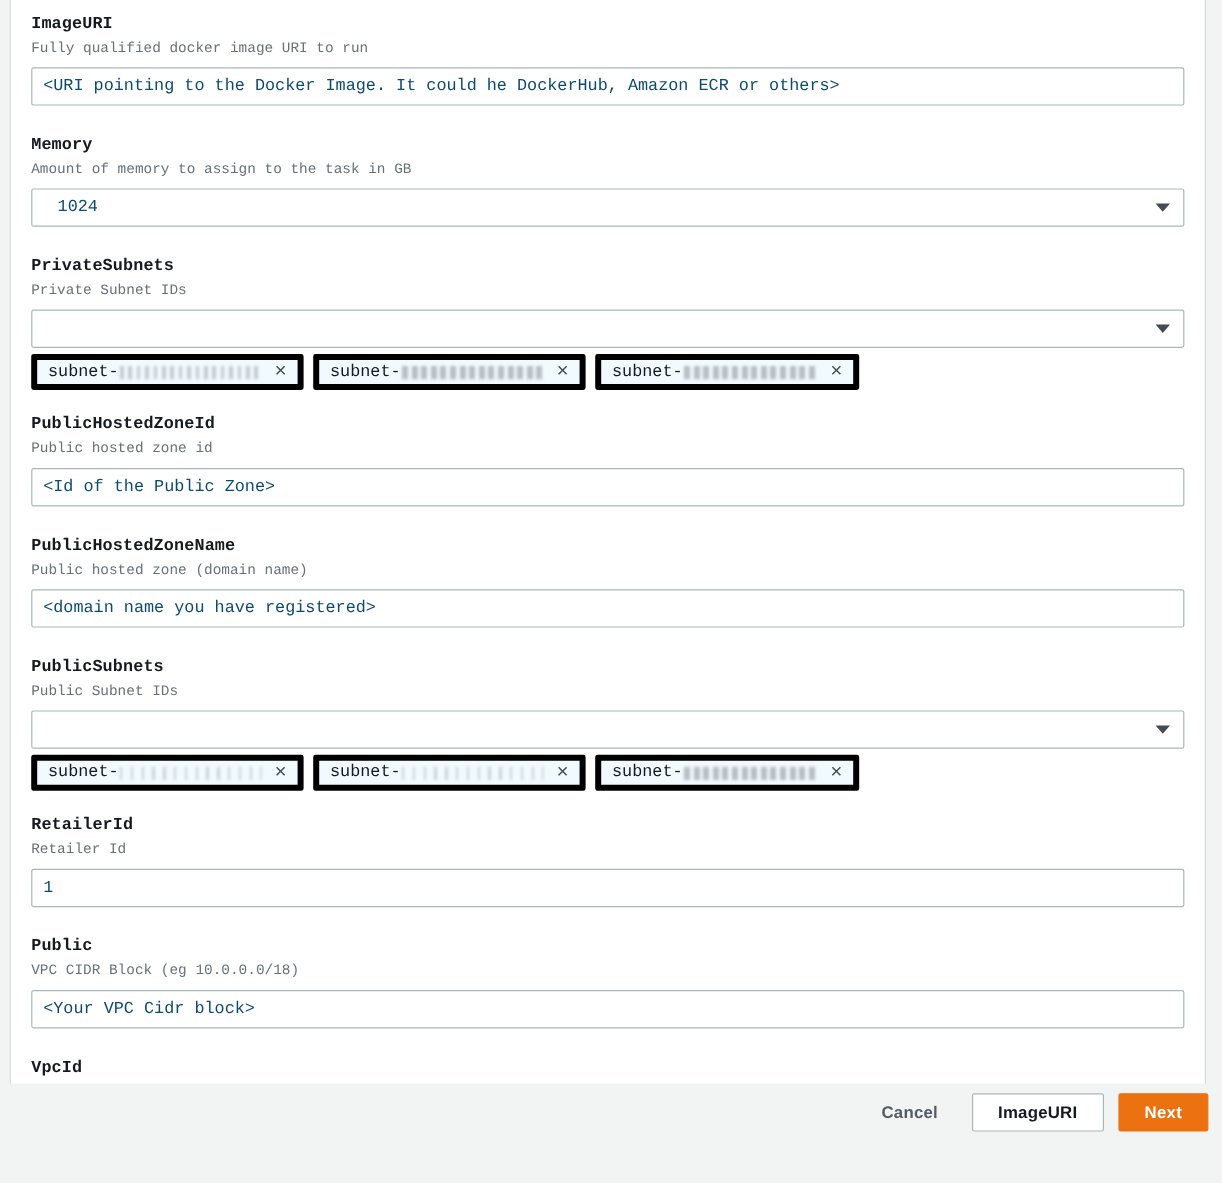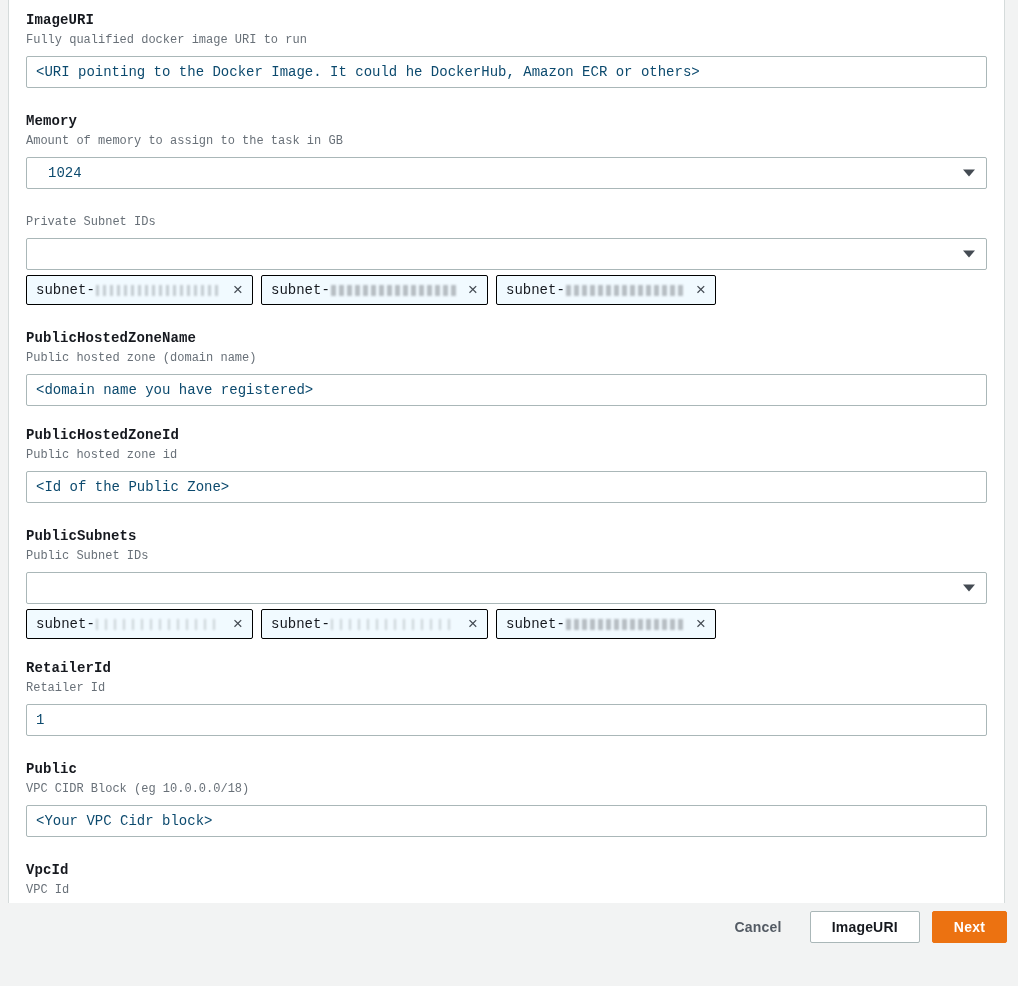--- a/index.html
+++ b/index.html
@@ -75,21 +75,21 @@
 
   
   .token-row {
     display: flex;
     margin-top: 5px;
     gap: 8px;
   }
   .token {
     height: 30px;
     background: #f1faff;
-    border: 1px solid #000000;
+    border: 5px solid #000000;
     border-radius: 2px;
     display: flex;
     align-items: center;
     padding: 0 9px 0 9px;
     font-size: 14px;
     color: #16191f;
     white-space: nowrap;
   }
   .token .tk-label { color: #16191f; }
   
@@ -188,20 +188,21 @@
       <div class="field" style="padding-top:23px;">
         <div class="f-label">Memory</div>
         <div class="f-desc">Amount of memory to assign to the task in GB</div>
         <div class="f-control select" style="margin-top:7px;padding-left:12px;">
           <span class="val">1024</span>
           <span class="caret"></span>
         </div>
       </div>
 
       <div class="field" style="padding-top:23px;">
+        <div class="f-label">PrivateSubnets</div>
         <div class="f-desc">Private Subnet IDs</div>
         <div class="f-control select" style="margin-top:7px;">
           <span class="val"></span>
           <span class="caret"></span>
         </div>
         <div class="token-row">
           <div class="token" style="width:227px;">
             <span class="tk-label">subnet-</span>
               <span class="redact" style="width:128px;"></span>
             <span class="tk-x">×</span>
@@ -212,33 +213,33 @@
             <span class="tk-x">×</span>
           </div>
           <div class="token" style="width:220px;">
             <span class="tk-label">subnet-</span>
               <span class="redact dense" style="width:121px;"></span>
             <span class="tk-x">×</span>
           </div>
         </div>
       </div>
 
-      <div class="field" style="padding-top:23px;">
-        <div class="f-label">PublicHostedZoneName</div>
-        <div class="f-desc">Public hosted zone (domain name)</div>
-        <div class="f-control" style="margin-top:7px;">
-          <span class="val">&lt;domain name you have registered&gt;</span>
-        </div>
-      </div>
-
       <div class="field" style="padding-top:19px;">
         <div class="f-label">PublicHostedZoneId</div>
         <div class="f-desc">Public hosted zone id</div>
         <div class="f-control" style="margin-top:7px;">
           <span class="val">&lt;Id of the Public Zone&gt;</span>
+        </div>
+      </div>
+
+      <div class="field" style="padding-top:23px;">
+        <div class="f-label">PublicHostedZoneName</div>
+        <div class="f-desc">Public hosted zone (domain name)</div>
+        <div class="f-control" style="margin-top:7px;">
+          <span class="val">&lt;domain name you have registered&gt;</span>
         </div>
       </div>
 
       <div class="field" style="padding-top:23px;">
         <div class="f-label">PublicSubnets</div>
         <div class="f-desc">Public Subnet IDs</div>
         <div class="f-control select" style="margin-top:7px;">
           <span class="val"></span>
           <span class="caret"></span>
         </div>

